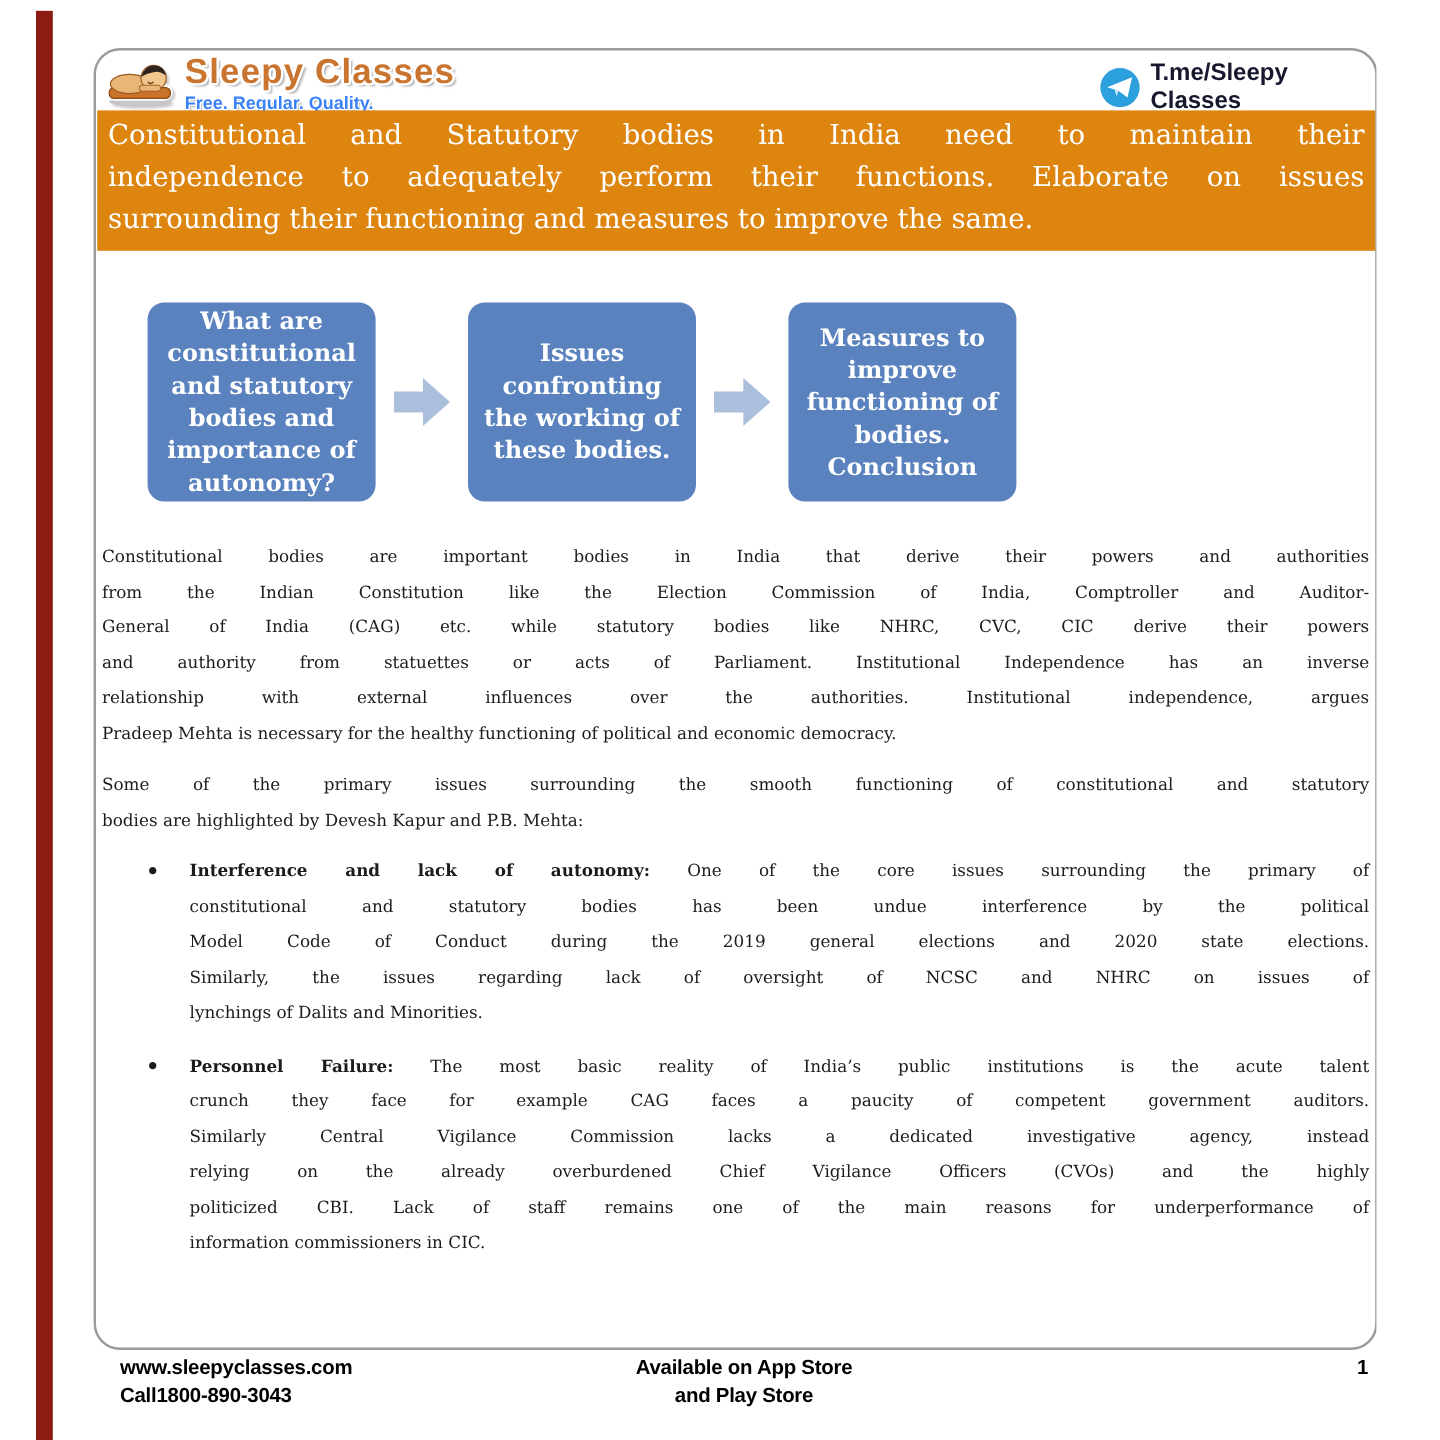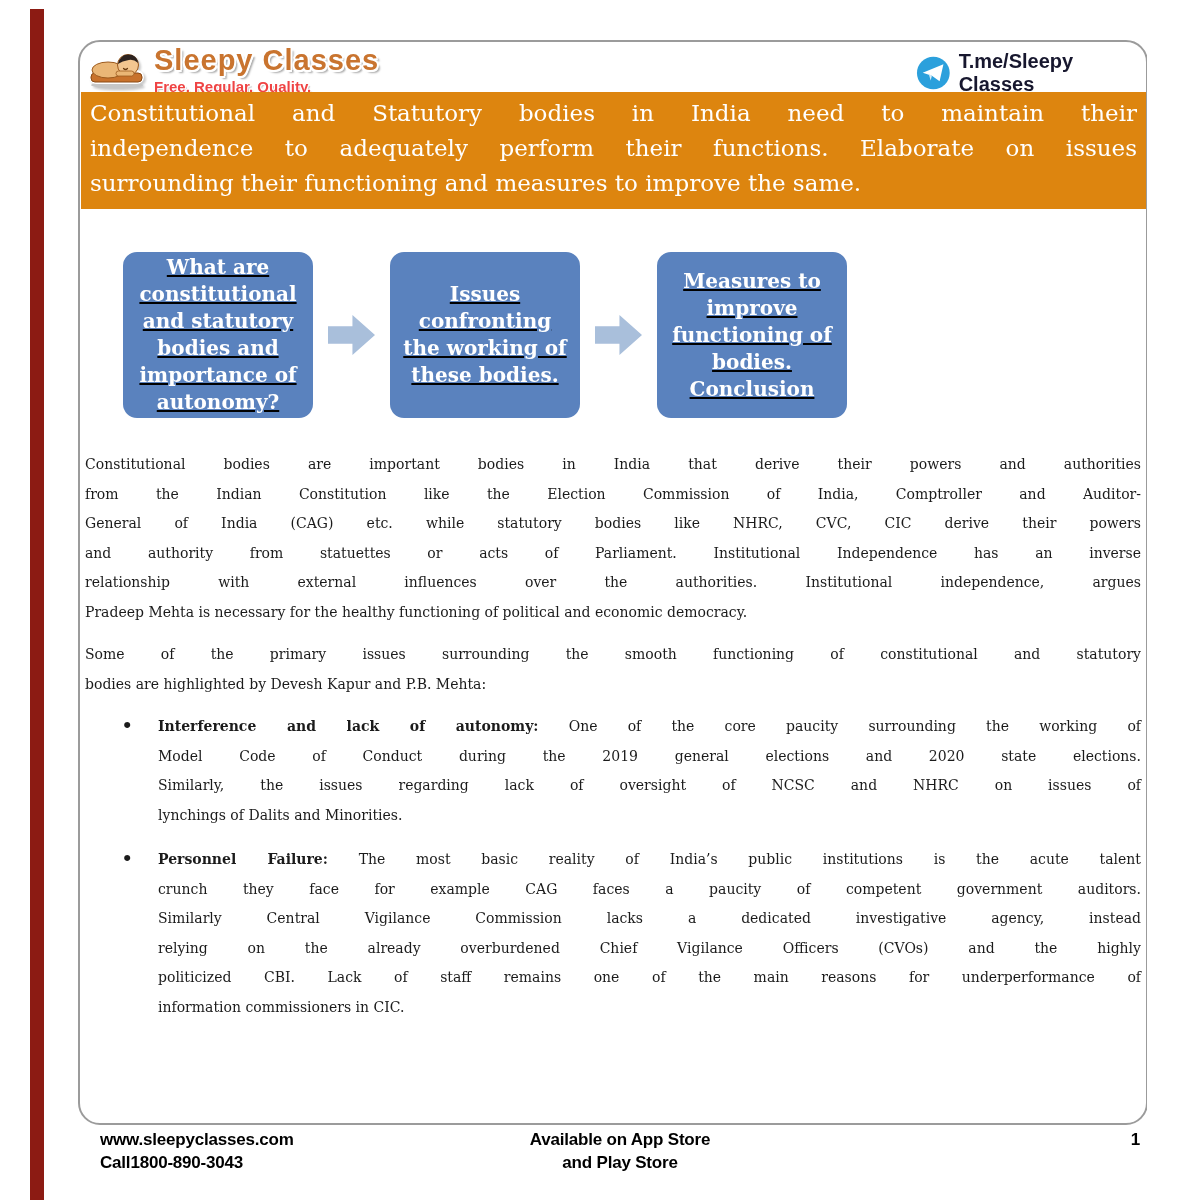--- a/index.html
+++ b/index.html
@@ -24,36 +24,36 @@
   .mascot { width:58px; height:48px; filter:drop-shadow(2px 2px 1px #c9c9c9); }
   .brand-col { margin-left:8px; margin-top:2px; font-family:"Liberation Sans", sans-serif; }
   .brand-name {
     font-size:29px; font-weight:800; letter-spacing:1px; color:var(--brand-orange,#c9742f);
     text-shadow:
       -2px 0 0 #fff, 2px 0 0 #fff, 0 -2px 0 #fff, 0 2px 0 #fff,
       -1.5px -1.5px 0 #fff, 1.5px -1.5px 0 #fff, -1.5px 1.5px 0 #fff, 1.5px 1.5px 0 #fff,
       3px 3px 2px #a8a8a8;
   }
   .tagline {
-    font-size:15px; font-weight:700; color:#ef4444; margin-top:1px;
+    font-size:15px; font-weight:700; color:#3b82f6; margin-top:1px;
     text-shadow:-1px -1px 0 #fff, 1px -1px 0 #fff, -1px 1px 0 #fff, 1px 1px 0 #fff, 2px 2px 1px #c4c4c4;
   }
   .tg { position:absolute; left:916px; top:50px; display:flex; align-items:center; gap:8px; }
   .tg-icon { width:36px; height:36px; }
   .tg-text { font-family:"Liberation Sans", sans-serif; font-weight:700; font-size:20px; color:#17172e; }
   
   .banner {
     position:absolute; left:81px; top:92px; width:1065px;
     background:var(--banner-orange,#dd850f); color:#ffffff;
     padding:4px 9px 8px 9px; font-size:23px; line-height:35px;
   }
   .banner .ln { text-align:justify; }
   .banner .jf { text-align-last:justify; }
   
-  .flow { position:absolute; left:123px; top:252px; display:flex; align-items:center;text-decoration:underline; }
+  .flow { position:absolute; left:123px; top:252px; display:flex; align-items:center; }
   .fbox {
     width:190px; height:166px; background:var(--flow-box-blue,#5a82be); border-radius:14px;
     color:#fff; display:flex; align-items:center; justify-content:center; text-align:center;
     font-size:20px; line-height:27px; font-weight:600; padding:0 10px;
   }
   .fbox.b2 { padding:0 8px; }
   .fbox.b3 { padding:0 13px; }
   .farrow {
     width:47px; height:40px; margin:0 15px; background:var(--flow-arrow-blue,#a9bfdb);
     clip-path:polygon(0% 28%, 52% 28%, 52% 0%, 100% 50%, 52% 100%, 52% 72%, 0% 72%);
@@ -135,21 +135,22 @@
       <div class="ln">Pradeep Mehta is necessary for the healthy functioning of political and economic democracy.</div>
     </div>
     <div class="para">
       <div class="ln jf">Some of the primary issues surrounding the smooth functioning of constitutional and statutory</div>
       <div class="ln">bodies are highlighted by Devesh Kapur and P.B. Mehta:</div>
     </div>
 
     <div class="bullet">
       <div class="bdot"></div>
       <div class="bcontent">
-        <div class="ln jf"><span class="b">Interference and lack of autonomy:</span><span> One of the core paucity surrounding the working of</span></div>
+        <div class="ln jf"><span class="b">Interference and lack of autonomy:</span><span> One of the core issues surrounding the primary of</span></div>
+        <div class="ln jf">constitutional and statutory bodies has been undue interference by the political</div>
         <div class="ln jf">Model Code of Conduct during the 2019 general elections and 2020 state elections.</div>
         <div class="ln jf">Similarly, the issues regarding lack of oversight of NCSC and NHRC on issues of</div>
         <div class="ln">lynchings of Dalits and Minorities.</div>
       </div>
     </div>
 
     <div class="bullet">
       <div class="bdot"></div>
       <div class="bcontent">
         <div class="ln jf"><span class="b">Personnel Failure:</span><span> The most basic reality of India’s public institutions is the acute talent</span></div>

